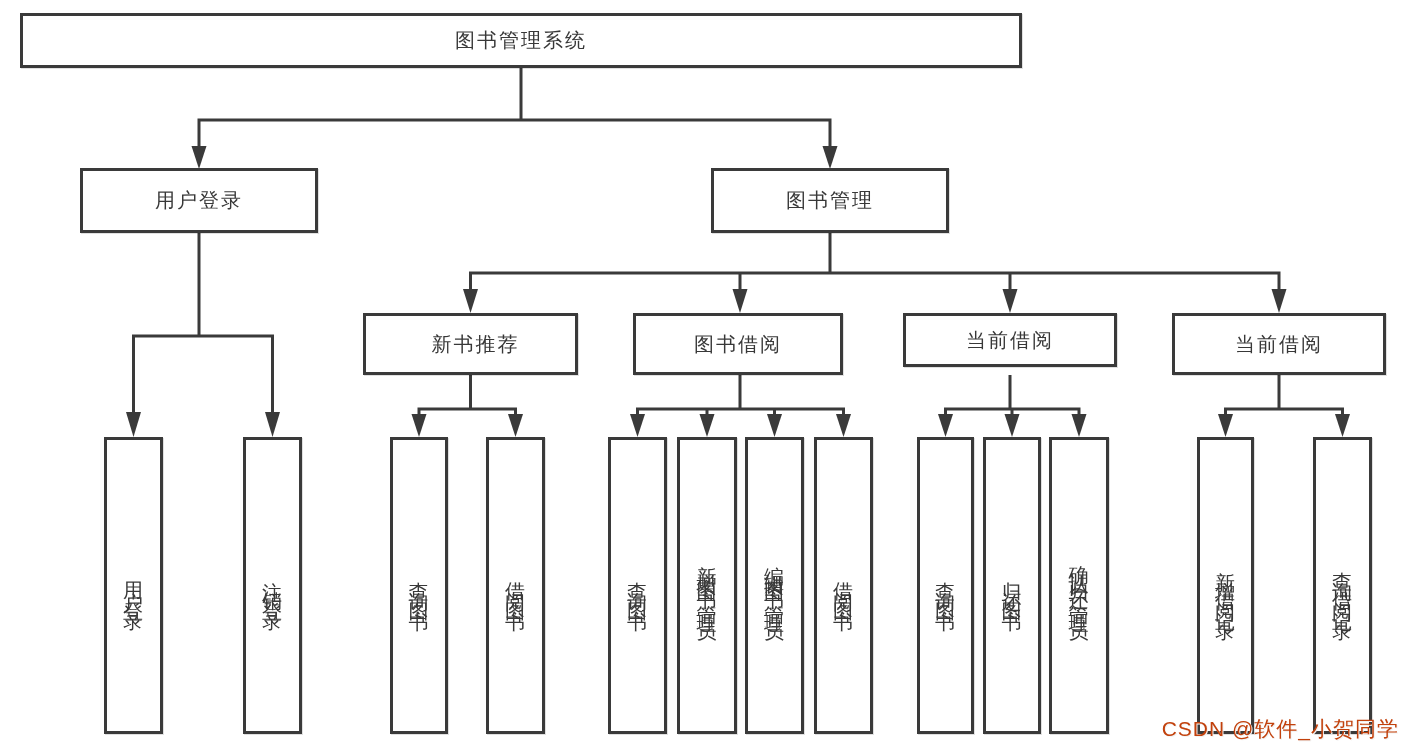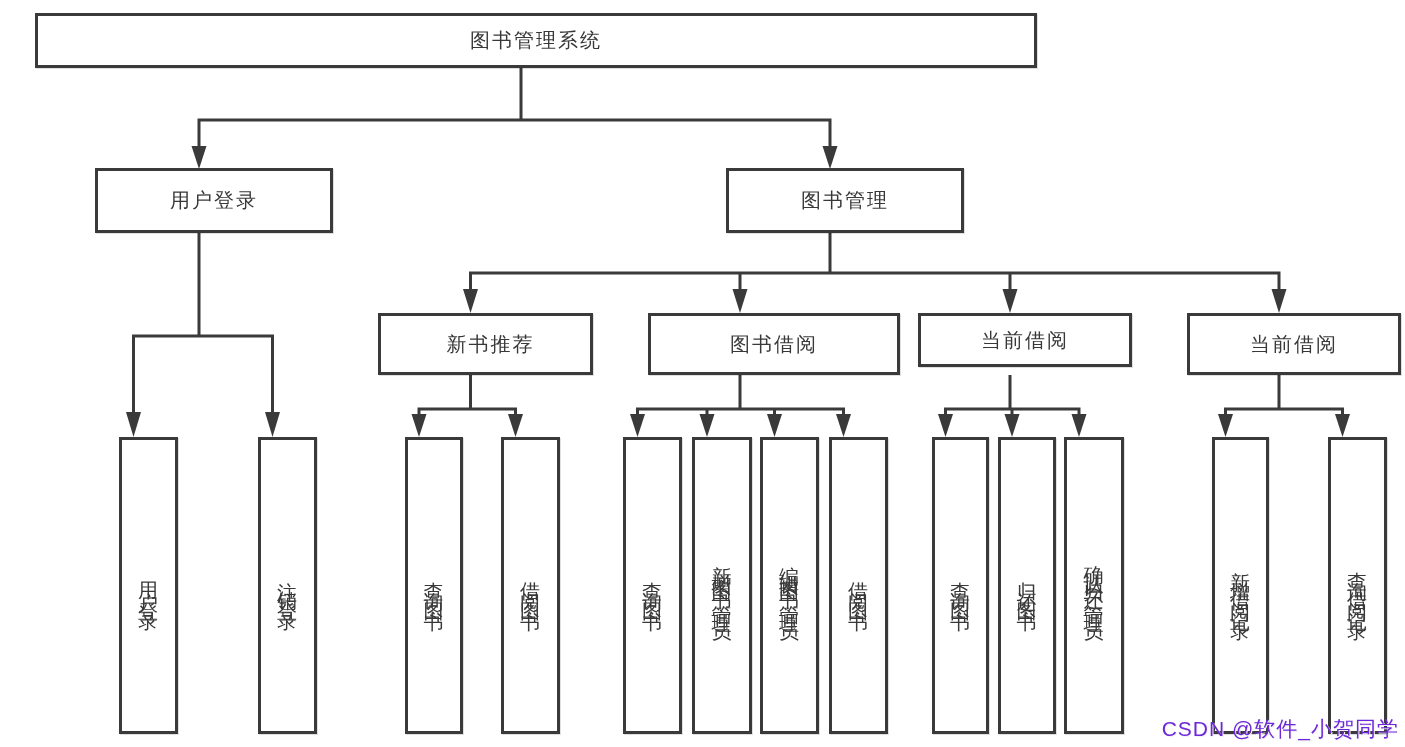--- a/index.html
+++ b/index.html
@@ -26,42 +26,41 @@
   .node {
     position: absolute;
     box-sizing: border-box;
     border: 3px solid #3a3a3a;
     background: #ffffff;
     display: flex;
     align-items: center;
     justify-content: center;
     z-index: 2;
     box-shadow: 1px 1px 0 rgba(0,0,0,0.12);
-    margin-left: 15px;
   }
   .node .lbl {
     color: #383838;
     font-size: 20px;
     letter-spacing: 2px;
     white-space: nowrap;
   }
   .node.vert .lbl {
     writing-mode: vertical-rl;
     text-orientation: mixed;
     letter-spacing: 10px;
     white-space: normal;
     line-height: 1;
   }
   #watermark {
     position: absolute;
     right: 6px;
     bottom: 4px;
     z-index: 3;
     font-size: 21px;
-    color: #6d28d9;
+    color: #c2410c;
     text-shadow: 1px 1px 0 #f2f2f2;
     letter-spacing: 1px;
   }
 </style>
 </head>
 <body>
 
 <div id="canvas">
 
   <svg id="wires" viewBox="0 0 1405 747" xmlns="http://www.w3.org/2000/svg">
@@ -115,21 +114,21 @@
   <div class="node" style="left:80px; top:168px; width:238px; height:65px;">
     <span class="lbl">用户登录</span>
   </div>
   <div class="node" style="left:711px; top:168px; width:238px; height:65px;">
     <span class="lbl">图书管理</span>
   </div>
 
   <div class="node" style="left:363px; top:313px; width:215px; height:62px;padding-left:10px;">
     <span class="lbl">新书推荐</span>
   </div>
-  <div class="node" style="left:633px; top:313px; width:252px; height:62px;">
+  <div class="node" style="left:633px; top:313px; width:210px; height:62px;">
     <span class="lbl">图书借阅</span>
   </div>
   <div class="node" style="left:903px; top:313px; width:214px; height:54px;">
     <span class="lbl">当前借阅</span>
   </div>
   <div class="node" style="left:1172px; top:313px; width:214px; height:62px;">
     <span class="lbl">当前借阅</span>
   </div>
 
   <div class="node vert" style="left:104px; top:437px; width:59px; height:297px;">

